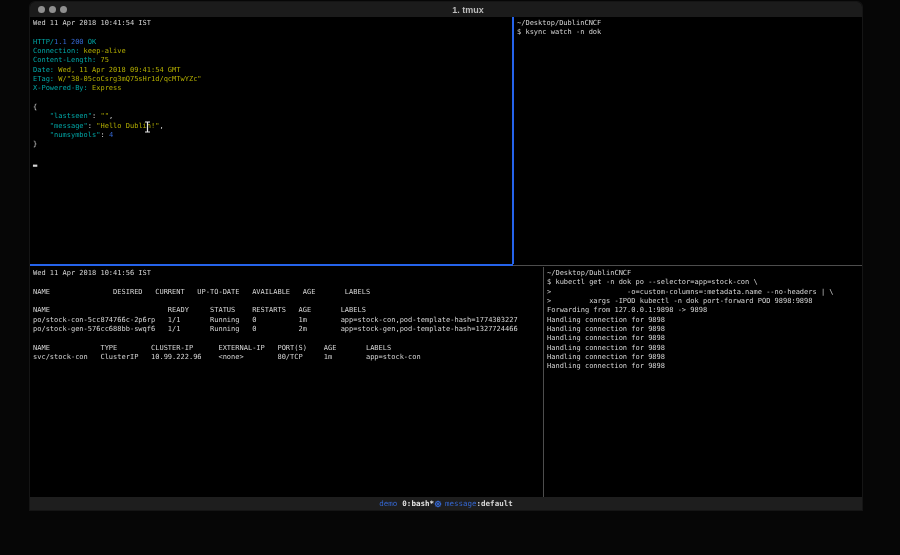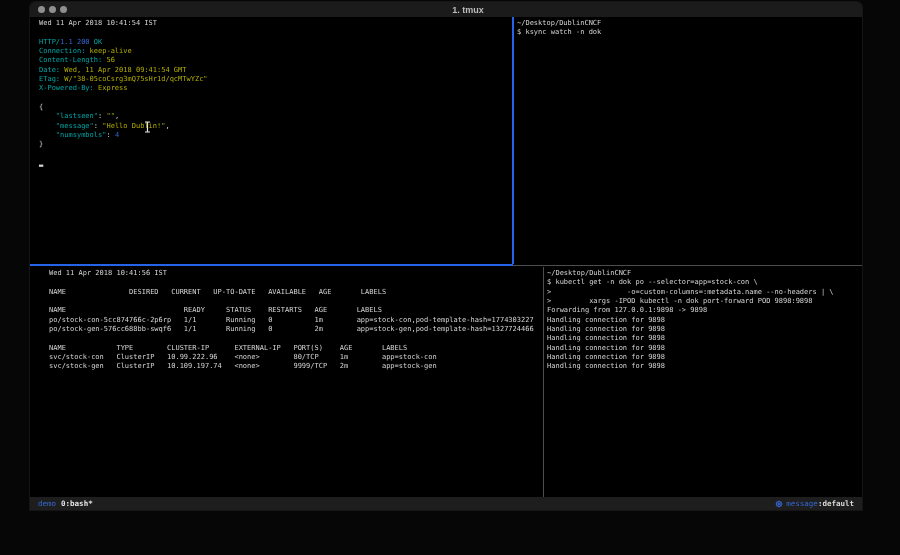--- a/index.html
+++ b/index.html
@@ -14,37 +14,37 @@
               background:var(--titlebar_bg,#1b1b1b); border-radius:5px 5px 0 0;
               display:flex; align-items:center; }
   .lights { position:absolute; left:8px; top:0; height:15px; display:flex; align-items:center; gap:4px; }
   .light { width:7px; height:7px; border-radius:50%; background:var(--traffic_light,#8f8f8f); }
   .title { width:100%; text-align:center; font-family:"Liberation Sans",sans-serif;
            font-size:9px; font-weight:600; color:var(--titlebar_text,#bcbcbc);padding-left:44px; }
 
   .content { position:absolute; left:0; top:15px; right:0; bottom:13px; }
 
   .pane { position:absolute; overflow:hidden; padding:2px 0 0 3px; }
-  .pane-tl { left:0; top:0; width:482px; height:300px;margin-left:6px; }
+  .pane-tl { left:0; top:0; width:482px; height:300px; }
   .pane-tr { left:482px; top:0; right:0; height:247px; border-left:2px solid var(--accent_blue,#2563eb); }
   .div-h-left { position:absolute; left:0; top:247px; width:483px; height:2px; background:var(--accent_blue,#2563eb); }
   .div-h-right { position:absolute; left:483px; top:248px; right:0; height:1px; background:var(--border_gray,#4d4d4d); }
-  .pane-bl { left:16px; top:250px; width:513px; height:230px; }
+  .pane-bl { left:0; top:250px; width:513px; height:230px; }
   .pane-br { left:513px; top:250px; right:0; height:230px; border-left:1px solid var(--border_gray,#4d4d4d); }
 
   .tline { white-space:pre; font-size:7px; line-height:9.35px; color:var(--fg,#d6d6d6); }
   .c-fg     { color:var(--fg,#d6d6d6); }
   .c-cyan   { color:var(--cyan,#00a6a6); }
   .c-yellow { color:var(--yellow,#b3ae00); }
   .c-blue   { color:var(--blue,#3567d1); }
   .c-cursor { color:var(--fg,#d6d6d6); font-weight:700; }
 
   .statusbar { position:absolute; left:0; right:0; bottom:0; height:13px;
                background:var(--statusbar_bg,#1e1e1e); display:flex; align-items:center;
-               justify-content:space-between; font-size:7.5px; padding:0 8px; }
+               justify-content:center; font-size:7.5px; padding:0 17px; }
   .sb-left, .sb-right { display:flex; align-items:center; }
   .sb-session { color:var(--blue,#3567d1); margin-right:5px; }
   .sb-window { color:#e6e6e6; font-weight:700; }
   .sb-context { color:var(--blue,#3567d1); margin-left:3px; }
   .sb-namespace { color:#d9d9d9; font-weight:700; }
   .helm-icon { display:inline-block; width:8px; height:8px; }
 
   .mouse-cursor { position:absolute; left:114px; top:104px; width:7px; height:12px; }
 </style>
 </head>
@@ -60,21 +60,21 @@
     </div>
     <div class="title">1. tmux</div>
   </div>
 
   <div class="content">
     <div class="pane pane-tl">
         <div class="tline"><span class="c-fg">Wed 11 Apr 2018 10:41:54 IST</span></div>
         <div class="tline">&nbsp;</div>
         <div class="tline"><span class="c-cyan">HTTP/</span><span class="c-blue">1.1 200 </span><span class="c-cyan">OK</span></div>
         <div class="tline"><span class="c-cyan">Connection:</span><span class="c-yellow"> keep-alive</span></div>
-        <div class="tline"><span class="c-cyan">Content-Length:</span><span class="c-yellow"> 56</span></div>
+        <div class="tline"><span class="c-cyan">Content-Length:</span><span class="c-yellow"> 75</span></div>
         <div class="tline"><span class="c-cyan">Date:</span><span class="c-yellow"> Wed, 11 Apr 2018 09:41:54 GMT</span></div>
         <div class="tline"><span class="c-cyan">ETag:</span><span class="c-yellow"> W/"38-05coCsrg3mQ75sHr1d/qcMTwYZc"</span></div>
         <div class="tline"><span class="c-cyan">X-Powered-By:</span><span class="c-yellow"> Express</span></div>
         <div class="tline">&nbsp;</div>
         <div class="tline"><span class="c-fg">{</span></div>
         <div class="tline"><span class="c-fg">    </span><span class="c-cyan">"lastseen"</span><span class="c-fg">: </span><span class="c-yellow">""</span><span class="c-fg">,</span></div>
         <div class="tline"><span class="c-fg">    </span><span class="c-cyan">"message"</span><span class="c-fg">: </span><span class="c-yellow">"Hello Dublin!"</span><span class="c-fg">,</span></div>
         <div class="tline"><span class="c-fg">    </span><span class="c-cyan">"numsymbols"</span><span class="c-fg">: </span><span class="c-blue">4</span></div>
         <div class="tline"><span class="c-fg">}</span></div>
         <div class="tline">&nbsp;</div>
@@ -90,21 +90,20 @@
         <div class="tline"><span class="c-fg">Wed 11 Apr 2018 10:41:56 IST</span></div>
         <div class="tline">&nbsp;</div>
         <div class="tline"><span class="c-fg">NAME               DESIRED   CURRENT   UP-TO-DATE   AVAILABLE   AGE       LABELS</span></div>
         <div class="tline">&nbsp;</div>
         <div class="tline"><span class="c-fg">NAME                            READY     STATUS    RESTARTS   AGE       LABELS</span></div>
         <div class="tline"><span class="c-fg">po/stock-con-5cc874766c-2p6rp   1/1       Running   0          1m        app=stock-con,pod-template-hash=1774303227</span></div>
         <div class="tline"><span class="c-fg">po/stock-gen-576cc688bb-swqf6   1/1       Running   0          2m        app=stock-gen,pod-template-hash=1327724466</span></div>
         <div class="tline">&nbsp;</div>
         <div class="tline"><span class="c-fg">NAME            TYPE        CLUSTER-IP      EXTERNAL-IP   PORT(S)    AGE       LABELS</span></div>
         <div class="tline"><span class="c-fg">svc/stock-con   ClusterIP   10.99.222.96    &lt;none&gt;        80/TCP     1m        app=stock-con</span></div>
-        <div class="tline"><span class="c-fg">svc/stock-gen   ClusterIP   10.109.197.74   &lt;none&gt;        9999/TCP   2m        app=stock-gen</span></div>
       </div>
     <div class="pane pane-br">
         <div class="tline"><span class="c-fg">~/Desktop/DublinCNCF</span></div>
         <div class="tline"><span class="c-fg">$ kubectl get -n dok po --selector=app=stock-con \</span></div>
         <div class="tline"><span class="c-fg">&gt;                  -o=custom-columns=:metadata.name --no-headers | \</span></div>
         <div class="tline"><span class="c-fg">&gt;         xargs -IPOD kubectl -n dok port-forward POD 9898:9898</span></div>
         <div class="tline"><span class="c-fg">Forwarding from 127.0.0.1:9898 -&gt; 9898</span></div>
         <div class="tline"><span class="c-fg">Handling connection for 9898</span></div>
         <div class="tline"><span class="c-fg">Handling connection for 9898</span></div>
         <div class="tline"><span class="c-fg">Handling connection for 9898</span></div>

